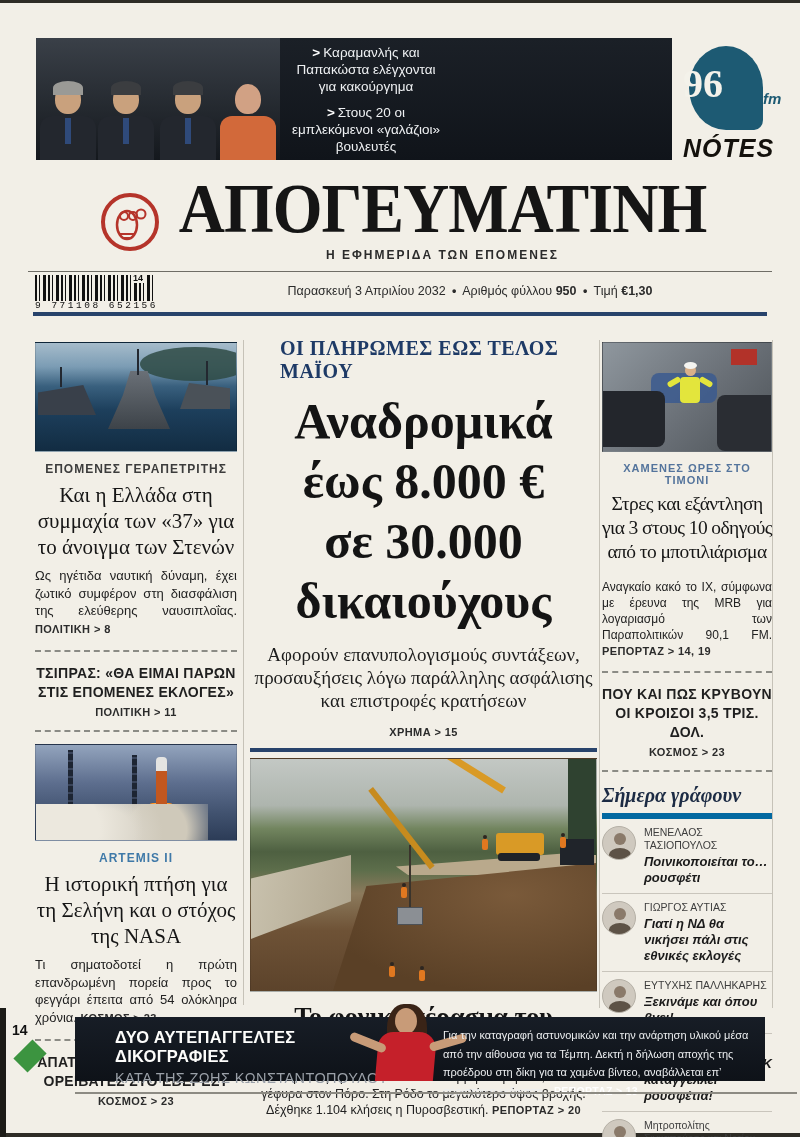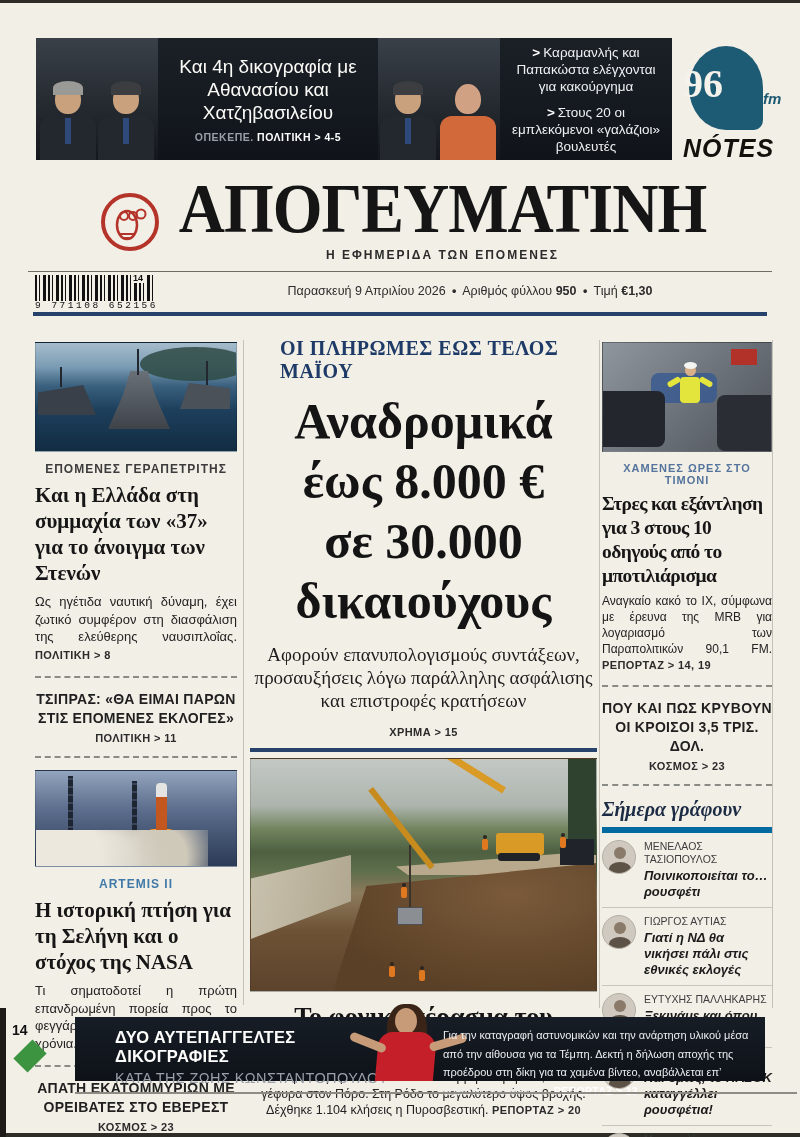--- a/index.html
+++ b/index.html
@@ -68,21 +68,21 @@
   .col-left{left:35px;top:342px;width:202px;}
   .col-center{left:250px;top:337px;width:347px;}
   .col-right{left:602px;top:342px;width:170px;}
   .col-sep{position:absolute;width:1px;background:#c6c2b8;}
   .sep1{left:243px;top:340px;height:665px;}
   .sep2{left:599px;top:340px;height:668px;}
   .sep3{left:772px;top:340px;height:668px;}
 
   .photo{position:relative;overflow:hidden;border:1px solid #00000022;}
   .kicker{text-align:center;font-weight:700;letter-spacing:1px;}
-  .hl-serif{font-family:"Liberation Serif",serif;font-weight:700;text-align:left;color:#161616;}
+  .hl-serif{font-family:"Liberation Serif",serif;font-weight:400;text-align:center;color:#161616;}
   .body-txt{font-size:13px;line-height:17.5px;color:#222;text-align:justify;}
   .ref{font-weight:700;font-size:11px;color:#2b2b2b;letter-spacing:.4px;white-space:nowrap;}
   .dashed{border-top:2px dashed #8b8b85;height:0;margin:12px 0;}
   .brief{font-size:14px;line-height:19px;font-weight:700;text-align:center;color:#1f1f1f;letter-spacing:.3px;}
   .brief-ref{display:block;text-align:center;margin-top:4px;}
 
   
   .ships{height:110px;background:linear-gradient(180deg,#a6bccb 0%,#7b9cb4 22%,#39607e 40%,#1d3f5c 62%,#122c42 100%);}
   .ships .hill{position:absolute;right:-14px;top:4px;width:110px;height:34px;border-radius:50%;background:#2e4a44;opacity:.85;}
   .ship{position:absolute;}
@@ -142,21 +142,21 @@
   .wk{position:absolute;width:6px;height:11px;background:#e07820;border-radius:2px;}
   .wk:before{content:"";position:absolute;top:-4px;left:1px;width:4px;height:4px;border-radius:50%;background:#2d2620;}
   .wk1{right:108px;top:80px;} .wk2{right:30px;top:78px;} .wk3{left:150px;top:128px;} .wk4{left:138px;bottom:14px;} .wk5{left:168px;bottom:10px;}
 
   .er-headline{font-family:"Liberation Serif",serif;font-weight:700;font-size:26px;text-align:center;color:#141414;margin-top:10px;}
   .er-body{font-size:12.5px;line-height:16.5px;text-align:center;color:#222;margin-top:7px;}
 
   
   .rc-kicker{font-size:11px;color:var(--kicker-bluegray);margin-top:10px;}
   .rc-headline{font-size:19.5px;line-height:24px;letter-spacing:-.6px;margin-top:6px;}
-  .rc-body{font-size:12px;line-height:16px;margin-top:5px;}
+  .rc-body{font-size:12px;line-height:16px;margin-top:15px;}
 
   
   .lc-kicker{font-size:12px;color:#3c3c3c;margin-top:10px;}
   .lc-headline{font-size:21px;line-height:26px;margin-top:6px;}
   .lc-body{margin-top:7px;}
   .lc-kicker-blue{font-size:12px;color:var(--kicker-blue);margin-top:10px;}
 
   
   .colnsts-header{font-family:"Liberation Serif",serif;font-style:italic;font-weight:700;font-size:20px;color:#1c2b44;
     padding-bottom:6px;border-bottom:6px solid #0369a1;margin-top:8px;}
@@ -198,27 +198,20 @@
     <div class="tb-photo">
       <div class="person gray" style="left:4px">
         <div class="head"></div>
         <div class="torso"></div>
       </div>
       <div class="person" style="left:62px">
         <div class="head"></div>
         <div class="torso"></div>
       </div>
     </div>
-    <div class="tb-headline-block">
-      <div class="tb-headline">Και 4η δικογραφία με Αθανασίου και Χατζηβασιλείου</div>
-      <div class="tb-tagline">
-        <span class="tb-tag">ΟΠΕΚΕΠΕ.</span>
-        <span class="tb-tagref">ΠΟΛΙΤΙΚΗ &gt; 4-5</span>
-      </div>
-    </div>
     <div class="tb-photo">
       <div class="person" style="left:2px">
         <div class="head"></div>
         <div class="torso"></div>
       </div>
       <div class="person w" style="left:62px">
         <div class="head"></div>
         <div class="torso"></div>
       </div>
     </div>
@@ -251,21 +244,21 @@
     <h1 class="mh-title">ΑΠΟΓΕΥΜΑΤΙΝΗ</h1>
     <div class="mh-sub">Η ΕΦΗΜΕΡΙΔΑ ΤΩΝ ΕΠΟΜΕΝΕΣ</div>
   </div>
   <div class="rule-thin"></div>
   <div class="barcode-wrap">
     <div class="barcode-bars"></div>
     <div class="barcode-sup">14</div>
     <div class="barcode-num">9 771108 652156</div>
   </div>
   <div class="dateline">
-    <span>Παρασκευή 9 Απριλίου 2026</span>
+    <span>Παρασκευή 3 Απριλίου 2032</span>
     <span class="dot-sep">•</span>
     <span>Αριθμός φύλλου</span>
     <b>950</b>
     <span class="dot-sep">•</span>
     <span>Τιμή</span>
     <b>€1,30</b>
   </div>
   <div class="rule-navy"></div>
 
   <div class="col-sep sep1"></div>

